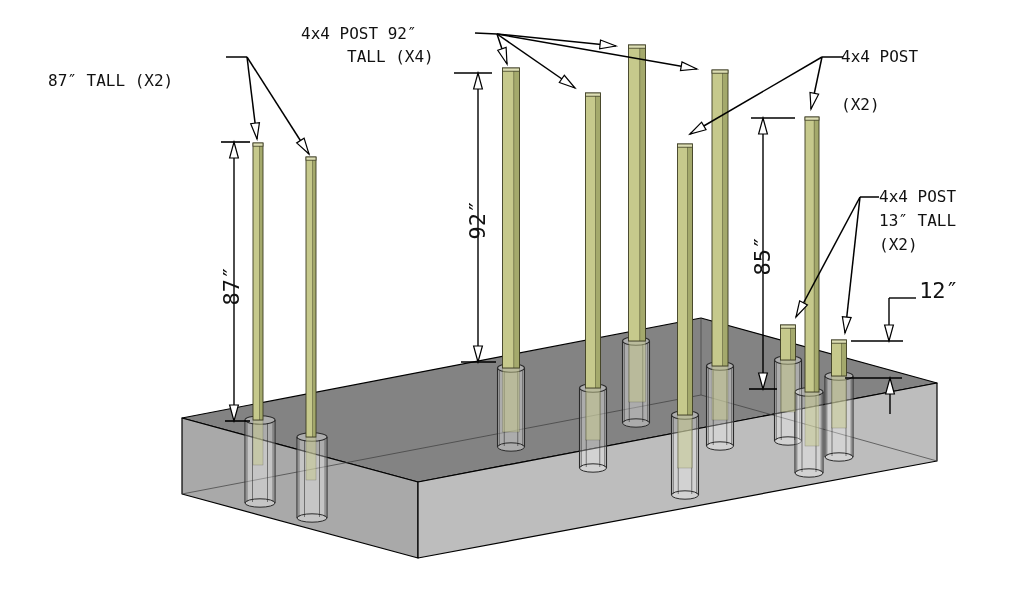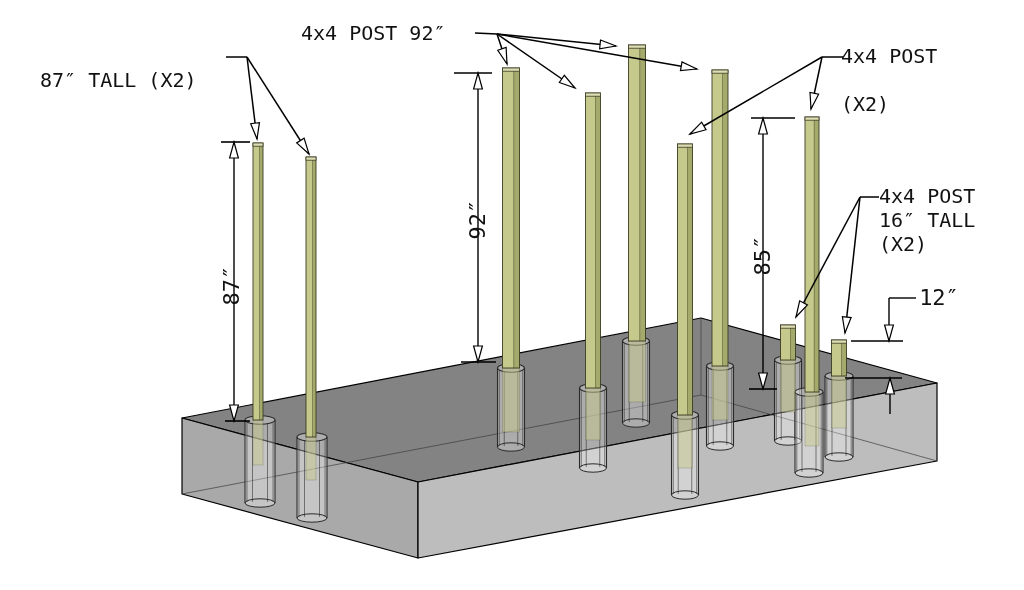--- a/index.html
+++ b/index.html
@@ -1,19 +1,19 @@
 <!DOCTYPE html>
 <html><head>
 <meta charset="utf-8">
 <style>
   html,body{margin:0;padding:0;background:#fff;}
   #stage{position:relative;width:1024px;height:590px;background:var(--bg,#fff);overflow:hidden;
          font-family:"DejaVu Sans Mono","Liberation Mono",monospace;}
   #drawing{position:absolute;left:0;top:0;}
-  .lbl{position:absolute;color:#111;font-size:20px;line-height:23px;white-space:pre;letter-spacing:0px;}
+  .lbl{position:absolute;color:#111;font-size:16px;line-height:23px;white-space:pre;letter-spacing:0px;}
   .dimtxt{position:absolute;color:#111;font-size:22px;width:84px;text-align:center;}
   .rot{transform:rotate(-90deg);}
 </style>
 </head>
 <body>
 
 <div id="stage">
   <svg id="drawing" width="1024" height="590" viewBox="0 0 1024 590">
       <polygon points="182,418 701,318 937,383 418,482" fill="#838383" stroke="#000000" stroke-width="1.2" stroke-linejoin="round"></polygon>
       <polygon points="182,418 418,482 418,558 182,494" fill="#a2a2a2" stroke="#000000" stroke-width="1.2" stroke-linejoin="round" fill-opacity="0.92"></polygon>
@@ -212,28 +212,29 @@
       <polygon points="763,389 758.6,373 767.4,373" fill="#fff" stroke="#000000" stroke-width="1.2" stroke-linejoin="miter"></polygon>
       <line x1="889" y1="298" x2="916" y2="298" stroke="#000000" stroke-width="1.4"></line>
       <line x1="889" y1="298" x2="889" y2="341" stroke="#000000" stroke-width="1.4"></line>
       <polygon points="889,341 884.6,325 893.4,325" fill="#fff" stroke="#000000" stroke-width="1.2" stroke-linejoin="miter"></polygon>
       <line x1="851" y1="341" x2="903" y2="341" stroke="#000000" stroke-width="1.6"></line>
       <line x1="845" y1="378" x2="902" y2="378" stroke="#000000" stroke-width="1.6"></line>
       <line x1="890" y1="378" x2="890" y2="414" stroke="#000000" stroke-width="1.4"></line>
       <polygon points="890,378 894.4,394 885.6,394" fill="#fff" stroke="#000000" stroke-width="1.2" stroke-linejoin="miter"></polygon>
     </svg>
 
-  <div class="lbl" style="left:40px;top:69px">87″ TALL (X2)</div>
+  <div class="lbl" style="left:48px;top:69px">87″ TALL (X2)</div>
 
   <div class="lbl" style="left:301px;top:22px">4x4 POST 92″</div>
+  <div class="lbl" style="left:347px;top:45px">TALL (X4)</div>
 
   <div class="lbl" style="left:841px;top:45px">4x4 POST</div>
   <div class="lbl" style="left:841px;top:93px">(X2)</div>
 
   <div class="lbl" style="left:879px;top:185px">4x4 POST</div>
-  <div class="lbl" style="left:879px;top:209px">16″ TALL</div>
+  <div class="lbl" style="left:879px;top:209px">13″ TALL</div>
   <div class="lbl" style="left:879px;top:233px">(X2)</div>
 
   <div class="dimtxt rot" style="left:189px;top:273px">87″</div>
   <div class="dimtxt rot" style="left:435px;top:207px">92″</div>
   <div class="dimtxt rot" style="left:720px;top:243px">85″</div>
-  <div class="dimtxt" style="left:897px;top:285px">12″</div>
+  <div class="dimtxt" style="left:897px;top:278px">12″</div>
 </div>
 
 </body></html>

